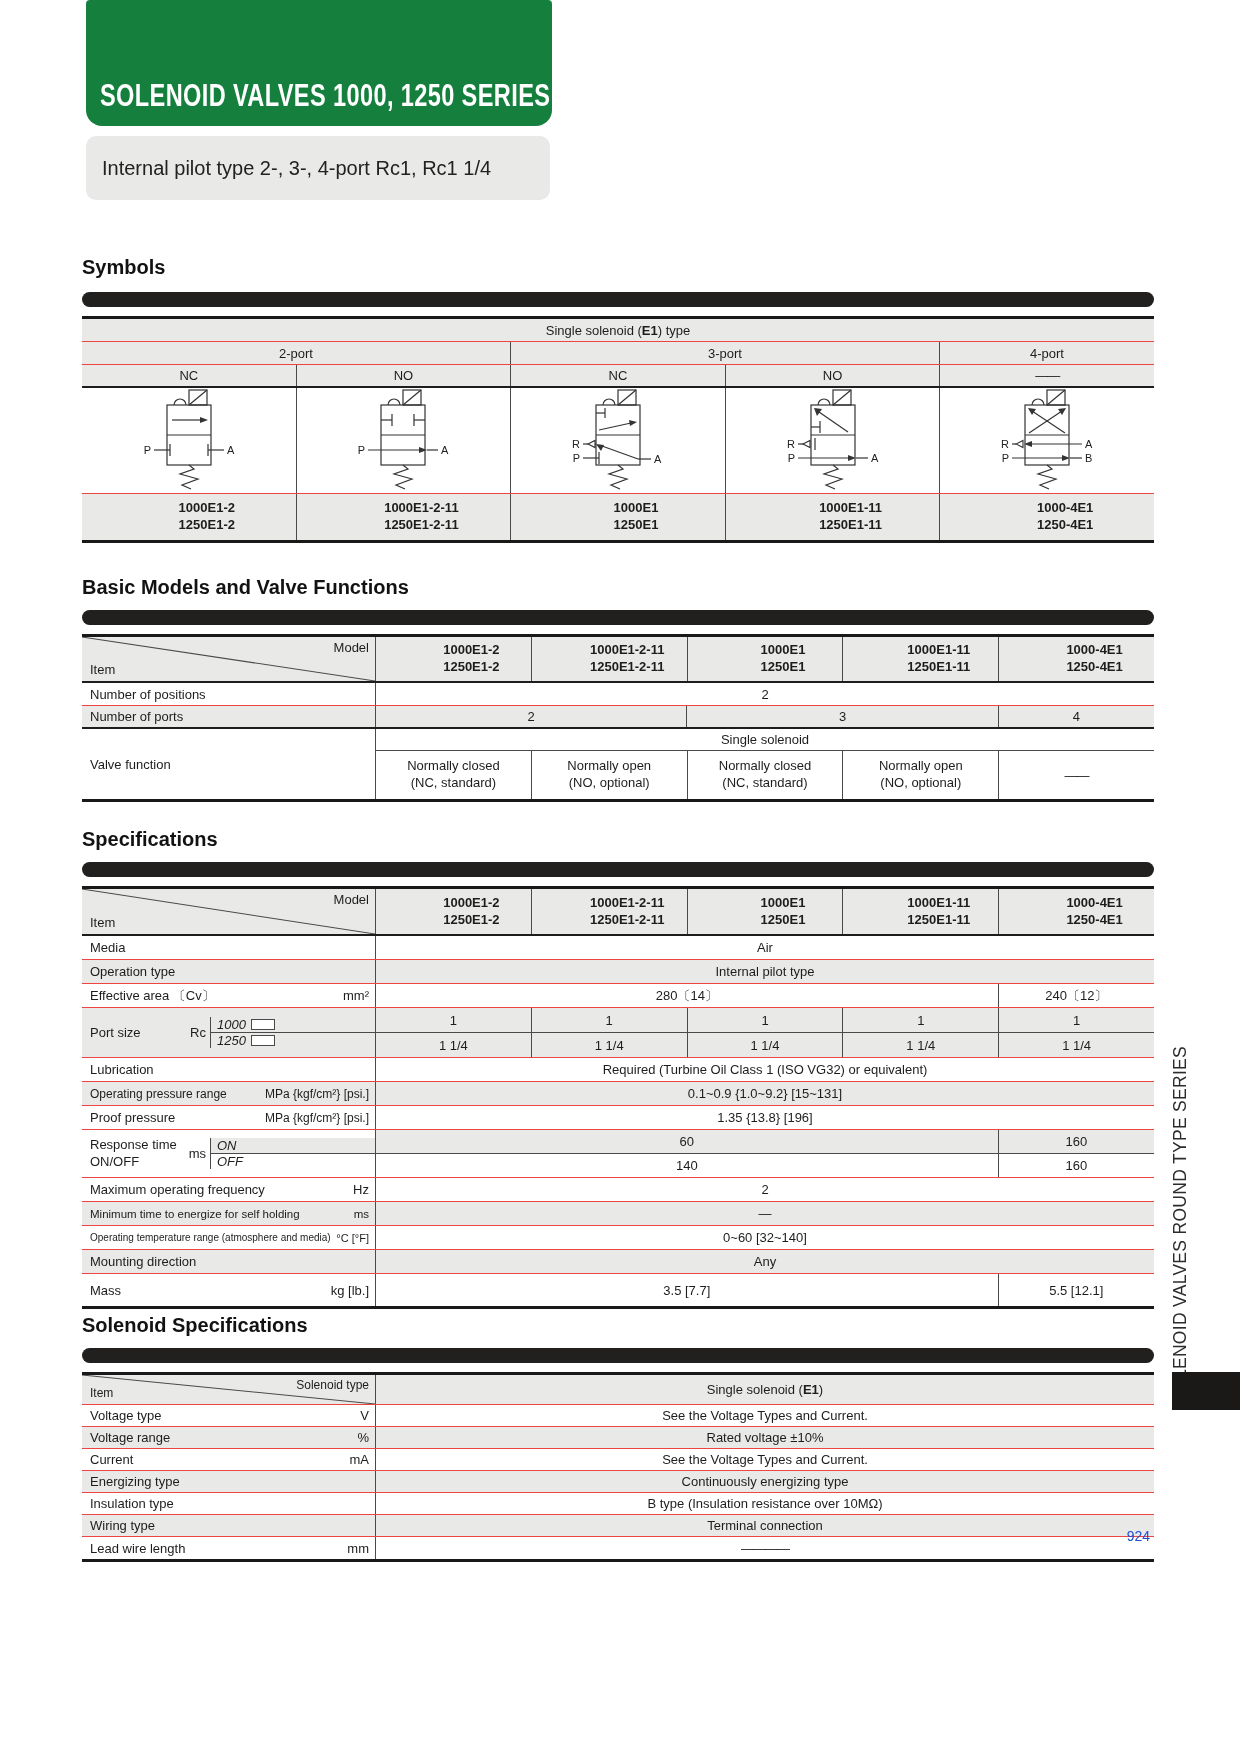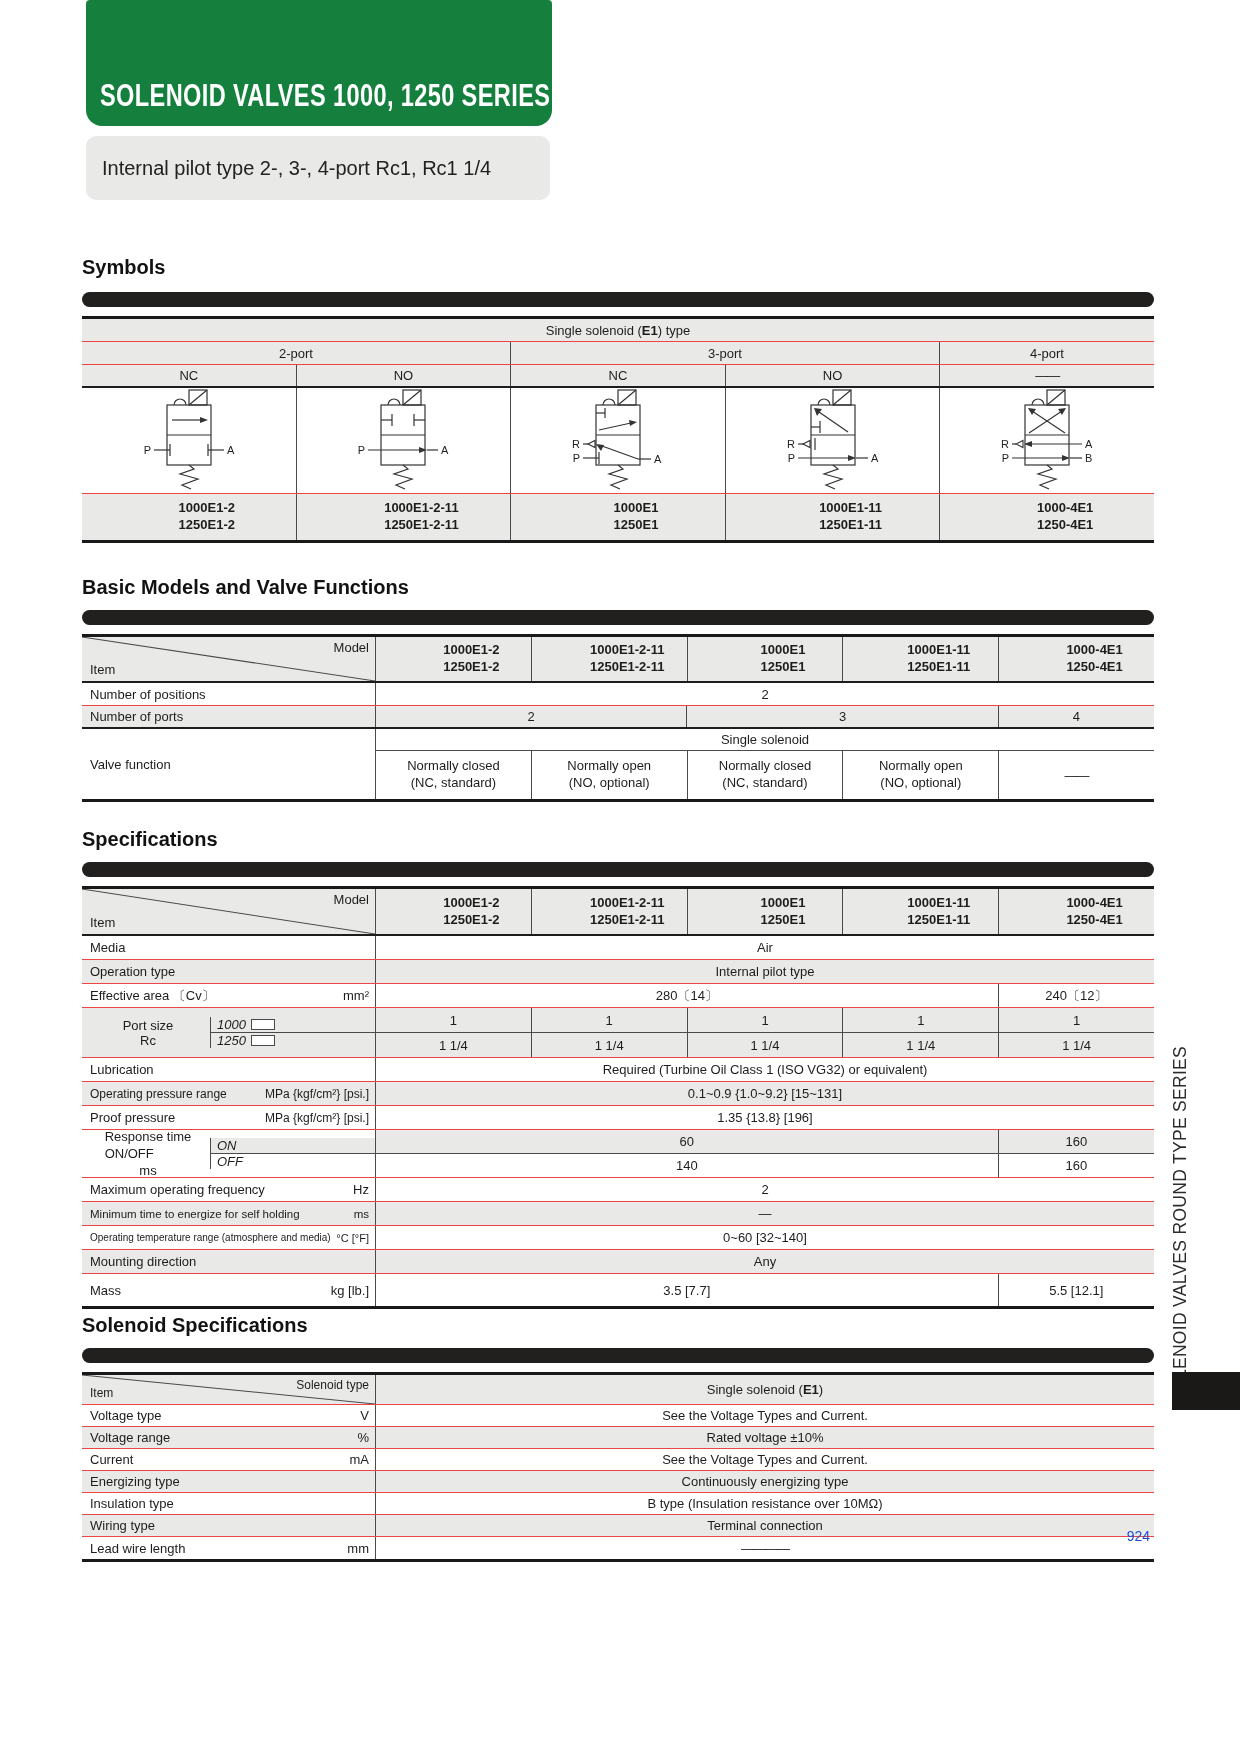--- a/index.html
+++ b/index.html
@@ -41,21 +41,21 @@
   .subrow { flex:1; display:flex; align-items:stretch; border-bottom:1px solid #4a4a4a; }
   .subrow:last-child { border-bottom:none; }
   .corner { width:293px; position:relative;text-align:right; }
   .corner svg { position:absolute; left:0; top:0; width:100%; height:100%; }
   .corner .ct { position:absolute; top:3px; right:6px; }
   .corner .cb { position:absolute; bottom:4px; left:8px; }
   .mcell { font-weight:bold; line-height:1.35;padding-left:36px; }
   .unit { white-space:nowrap; padding-left:4px; }
   .small-label { font-size:10px; }
   .mid-label { font-size:11.5px; }
-  .ps-left { width:128px; display:flex; justify-content:space-between; align-items:center; padding:0 4px 0 8px;flex-direction:column; }
+  .ps-left { width:128px; display:flex; justify-content:space-between; align-items:center; padding:0 4px 0 8px; }
   .ps-sub { flex:1; border-left:1px solid #4a4a4a; display:flex; flex-direction:column; }
   .ps-cell { flex:1; display:flex; align-items:center; gap:5px; padding-left:6px; border-bottom:1px solid #4a4a4a;font-style:italic; }
   .ps-cell:last-child { border-bottom:none; }
   .blank-box { display:inline-block; width:24px; height:11px; border:1px solid #4a4a4a; background:#fff; }
   .twoline { line-height:1.3; }
   .dash { letter-spacing:-1px; }
 
   
   .side-text { left:1156px; top:1075px; width:48px; height:300px;
     writing-mode:vertical-rl; transform:rotate(180deg);

